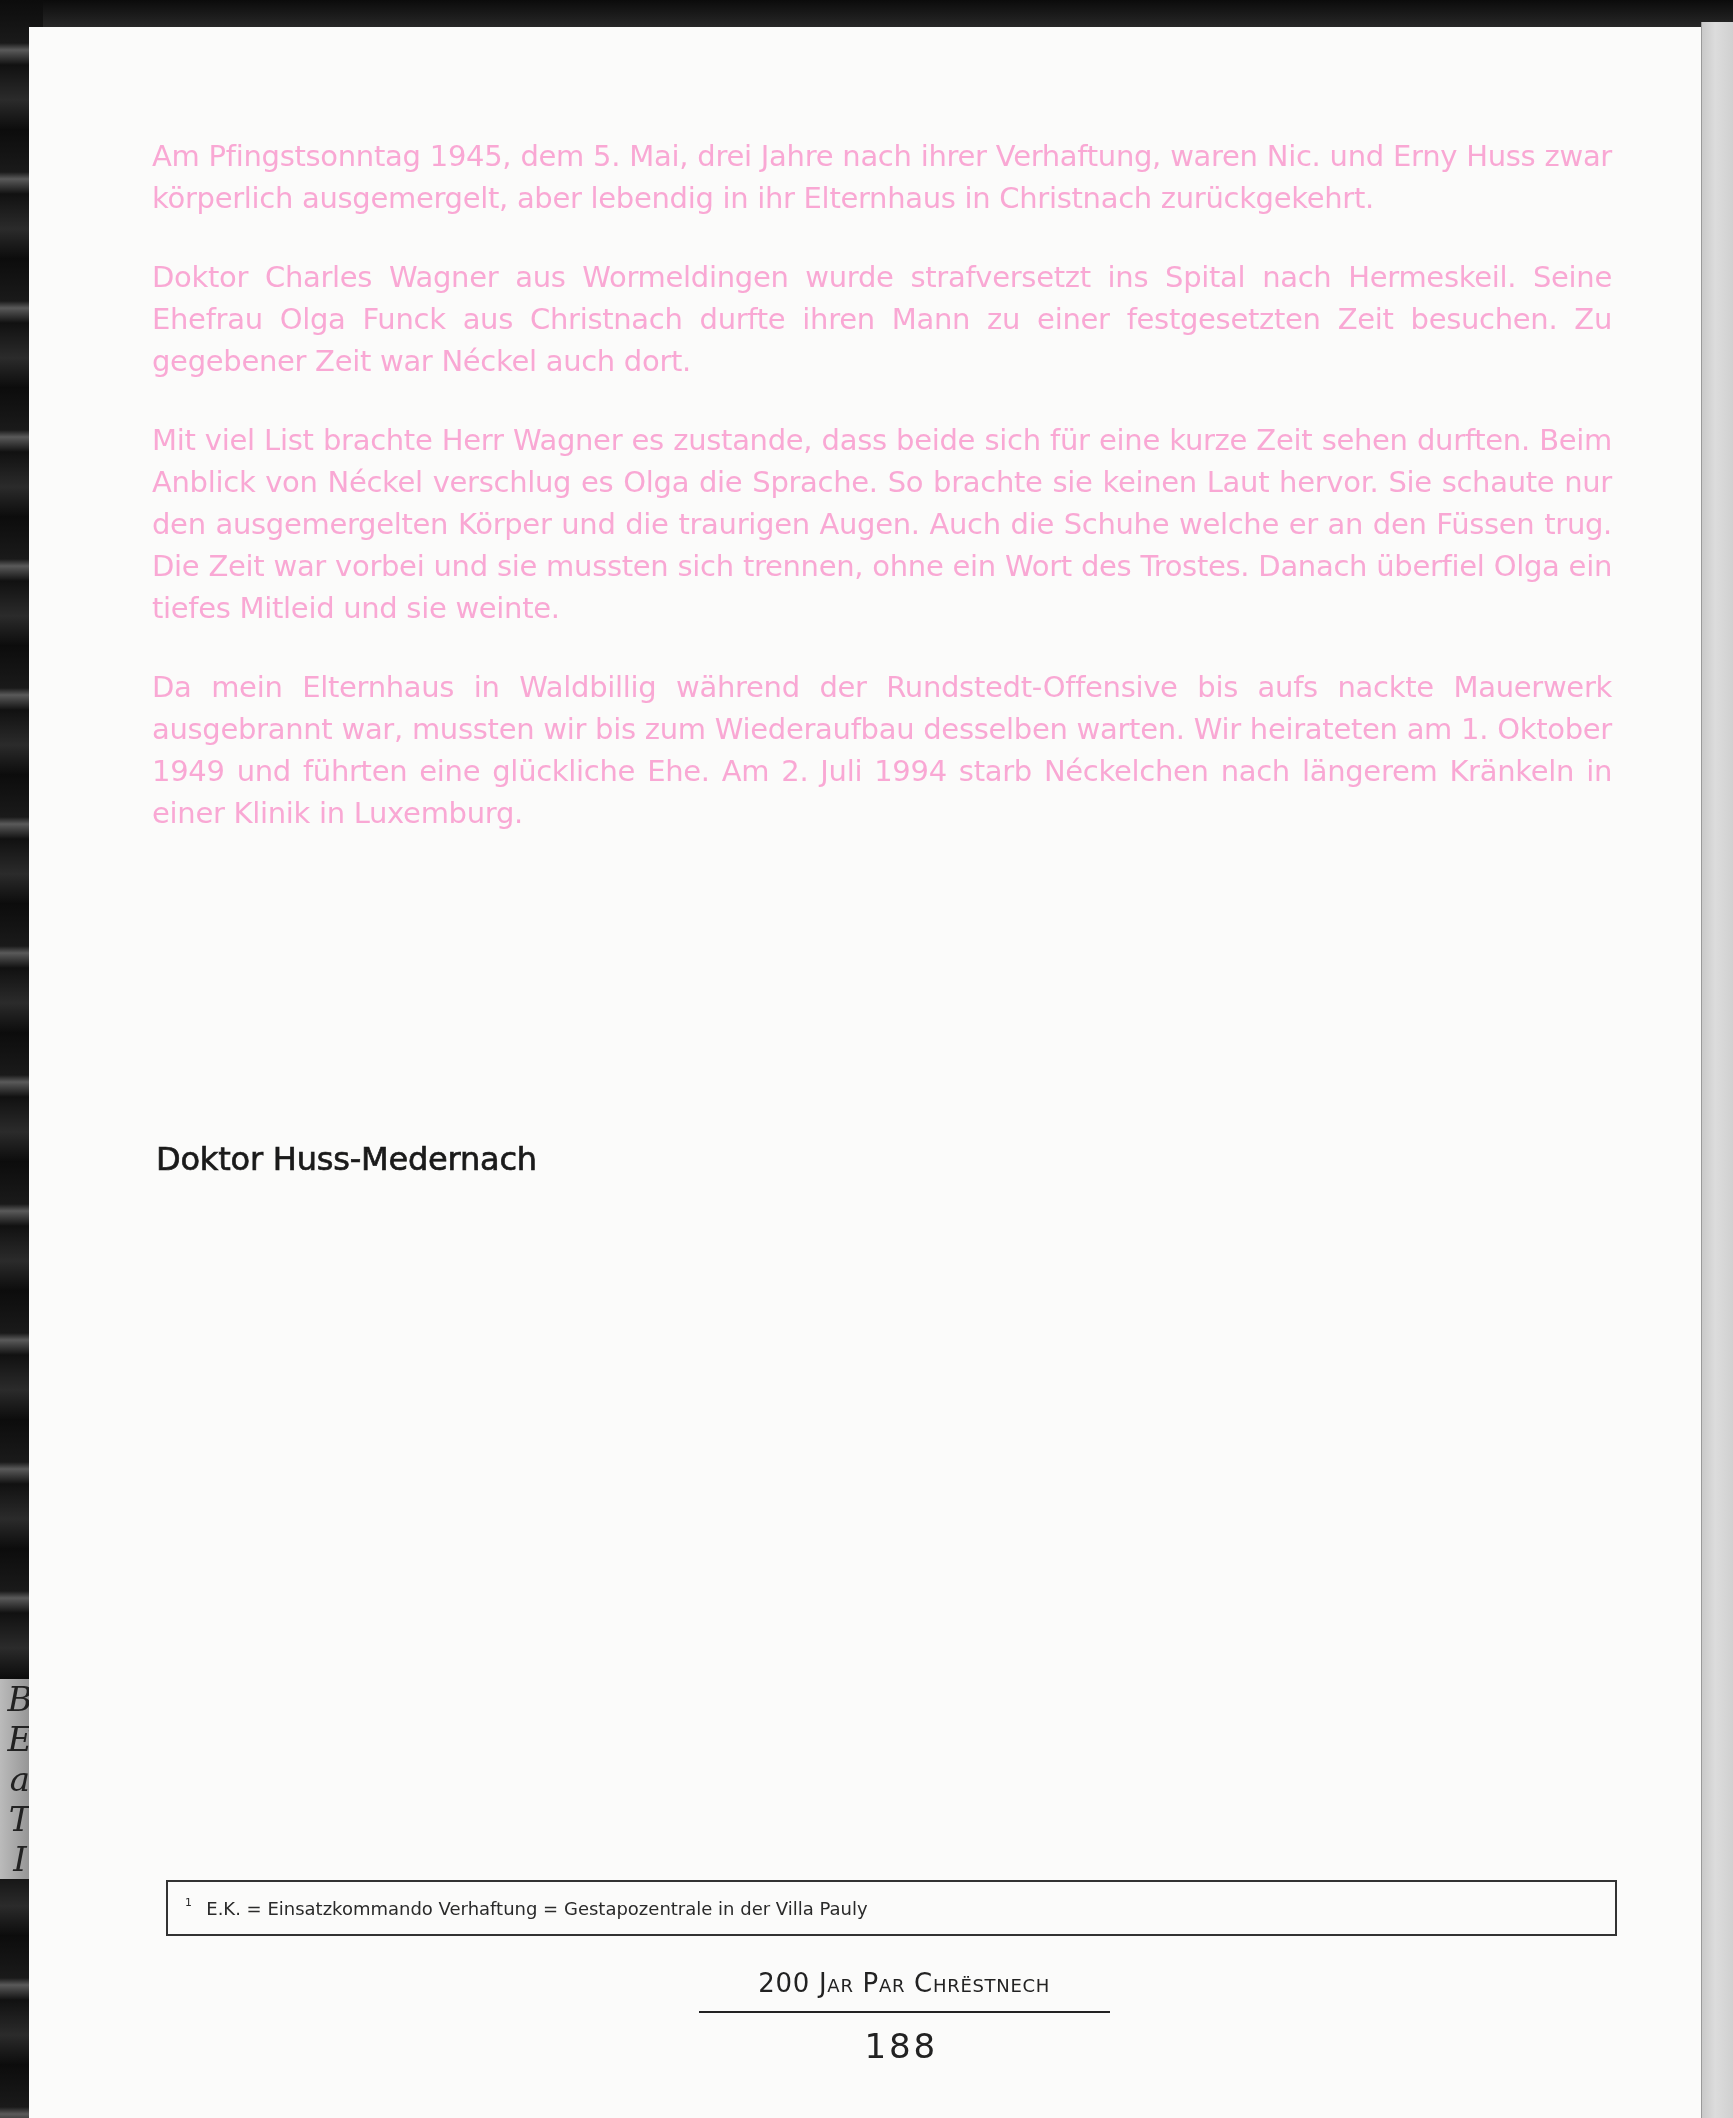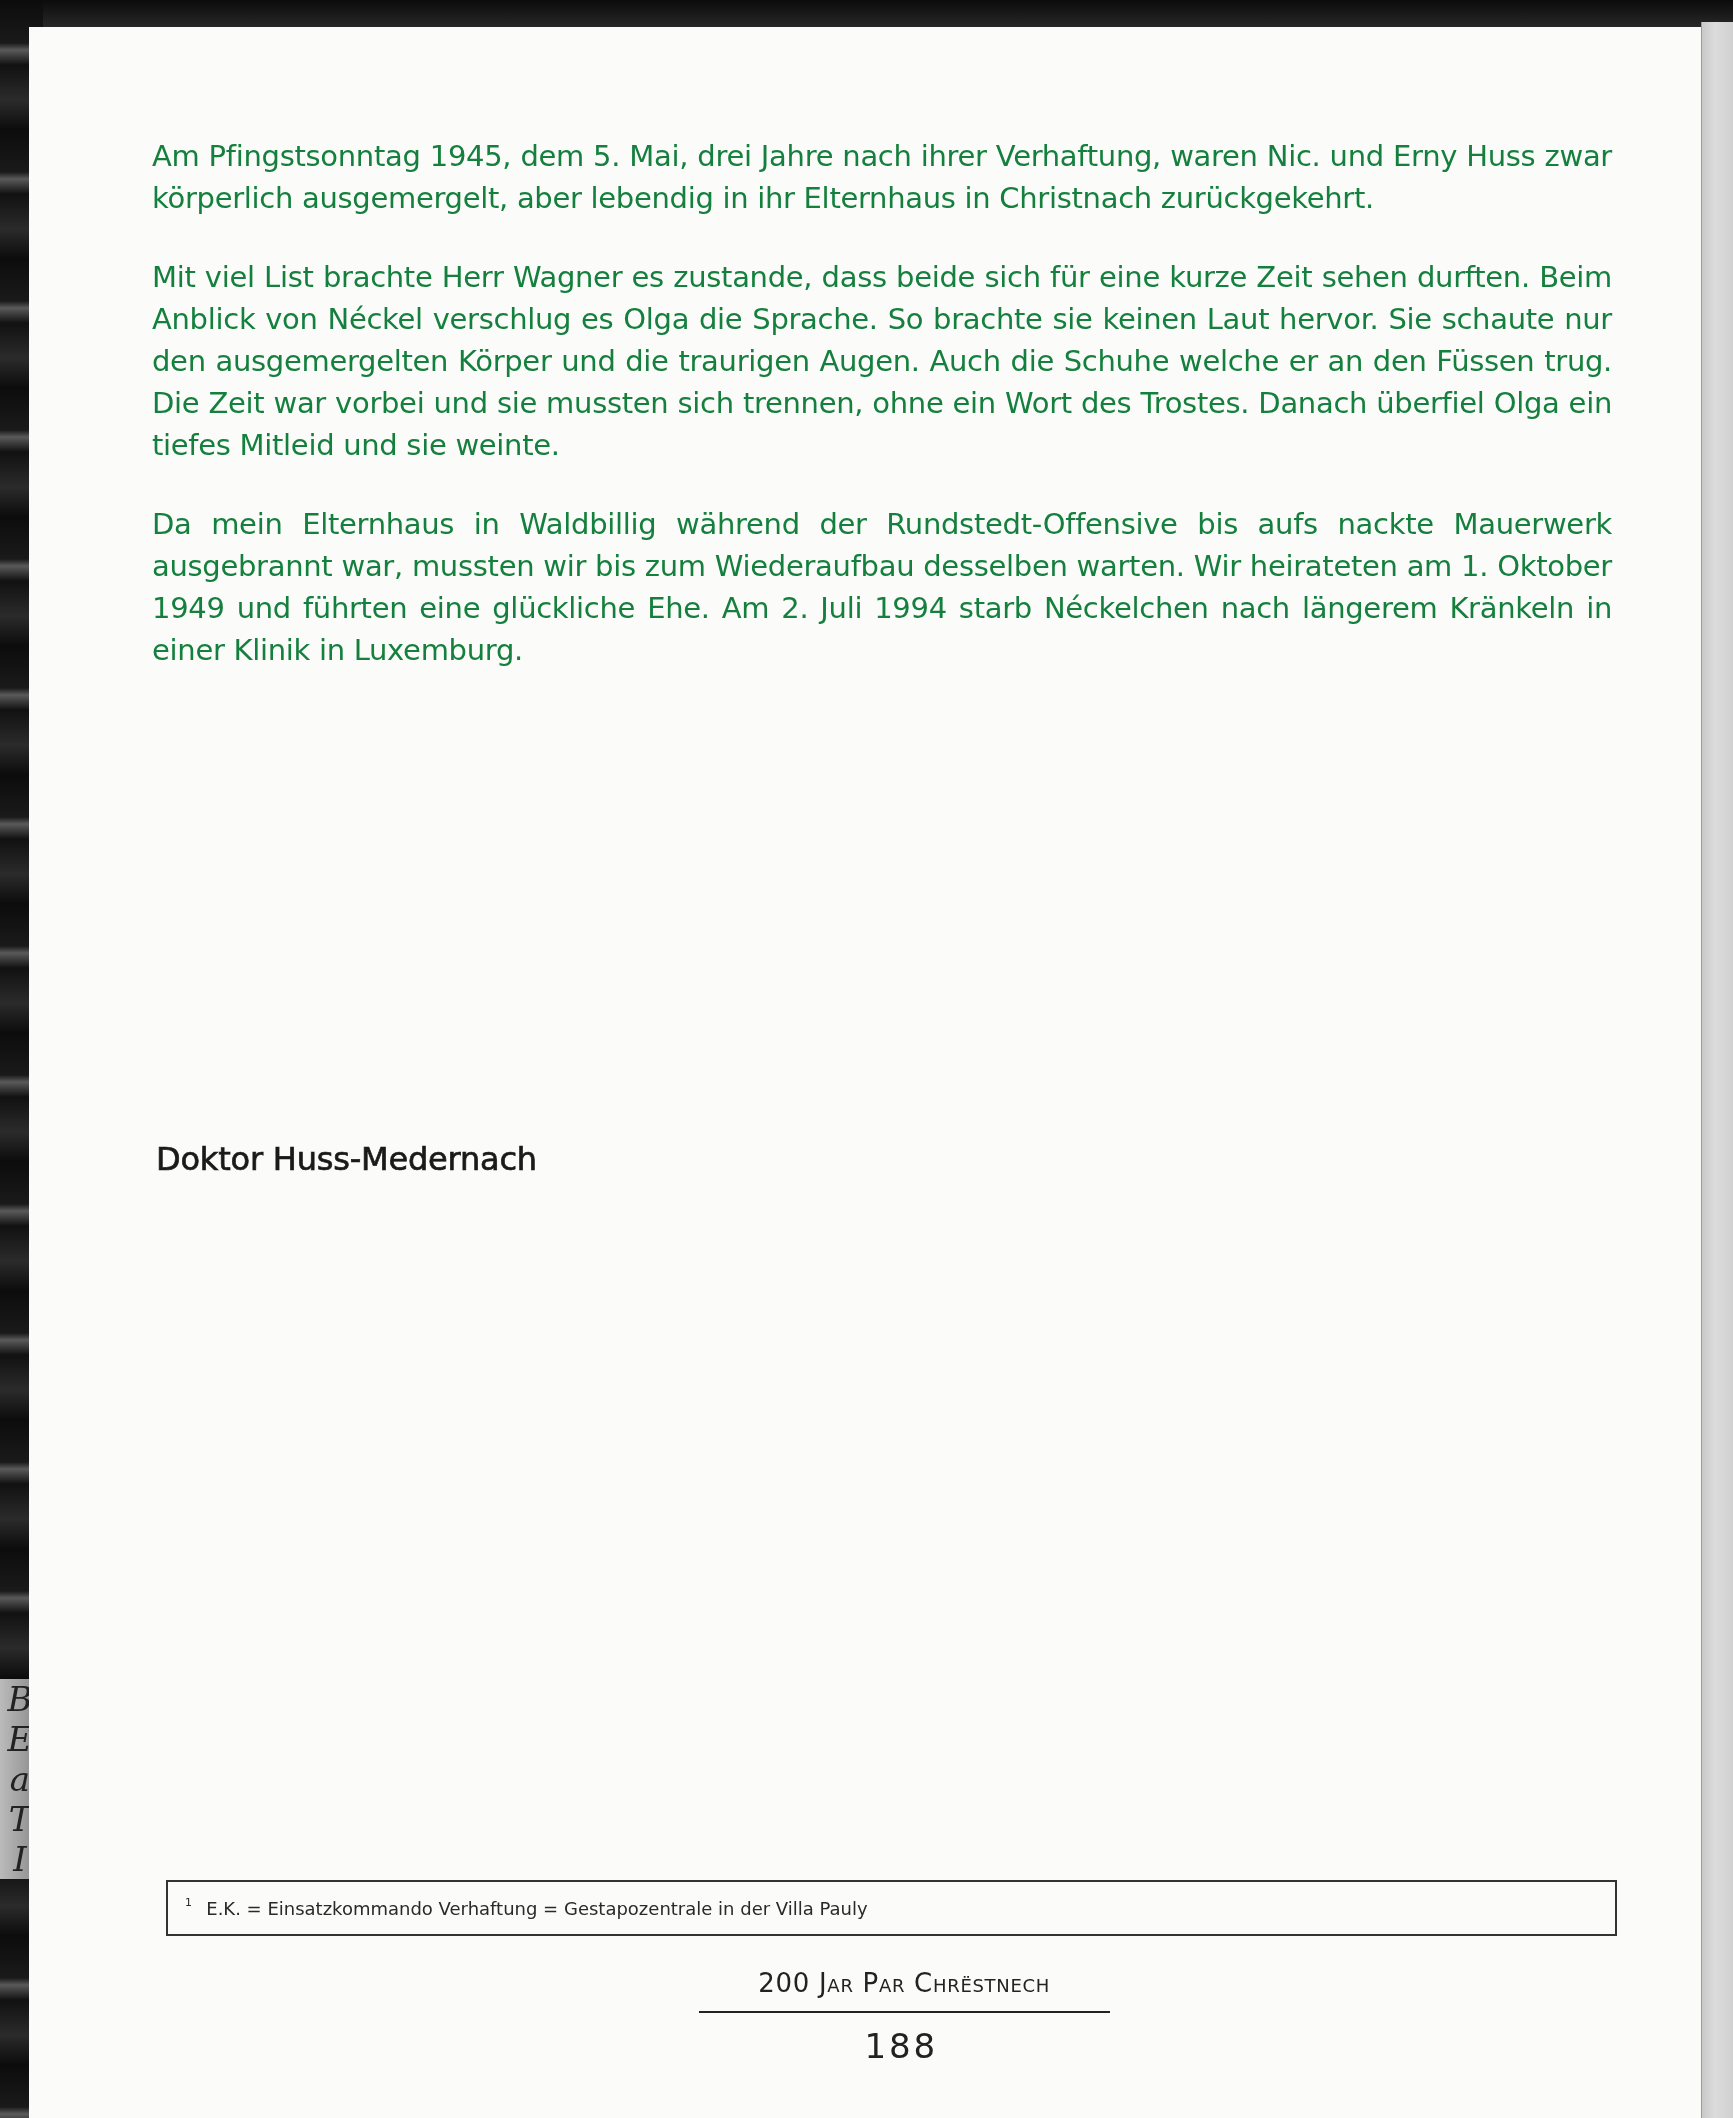--- a/index.html
+++ b/index.html
@@ -51,21 +51,21 @@
       position: absolute;
       left: 1701px; top: 21.5px;
       width: 33px; height: 2097px;
       background: linear-gradient(90deg, #c9c9c9, #dcdcdc 40%, #cfcfcf);
       border-left: 1.4px solid #9a9a9a;
     }
     .content {
       position: absolute;
       left: 152px; top: 135px;
       width: 1460px;
-      color: #15803d;
+      color: #f9a8d4;
       font-family: "DejaVu Sans", sans-serif;
       font-size: 29px;
       line-height: 42px;
       letter-spacing: -0.3px;
     }
     .paragraph {
       margin: 0 0 37px 0;
       text-align: justify;
       text-align-last: left;
     }
@@ -141,20 +141,21 @@
     <span>T</span>
     <span>I</span>
   </div>
 </div>
 
 <div class="page"></div>
 <div class="page-edge"></div>
 
 <div class="content">
   <p class="paragraph">Am Pfingstsonntag 1945, dem 5. Mai, drei Jahre nach ihrer Verhaftung, waren Nic. und Erny Huss zwar körperlich ausgemergelt, aber lebendig in ihr Elternhaus in Christnach zurückgekehrt.</p>
+  <p class="paragraph">Doktor Charles Wagner aus Wormeldingen wurde strafversetzt ins Spital nach Hermeskeil. Seine Ehefrau Olga Funck aus Christnach durfte ihren Mann zu einer festgesetzten Zeit besuchen. Zu gegebener Zeit war Néckel auch dort.</p>
   <p class="paragraph">Mit viel List brachte Herr Wagner es zustande, dass beide sich für eine kurze Zeit sehen durften. Beim Anblick von Néckel verschlug es Olga die Sprache. So brachte sie keinen Laut hervor. Sie schaute nur den ausgemergelten Körper und die traurigen Augen. Auch die Schuhe welche er an den Füssen trug. Die Zeit war vorbei und sie mussten sich trennen, ohne ein Wort des Trostes. Danach überfiel Olga ein tiefes Mitleid und sie weinte.</p>
   <p class="paragraph">Da mein Elternhaus in Waldbillig während der Rundstedt-Offensive bis aufs nackte Mauerwerk ausgebrannt war, mussten wir bis zum Wiederaufbau desselben warten. Wir heirateten am 1. Oktober 1949 und führten eine glückliche Ehe. Am 2. Juli 1994 starb Néckelchen nach längerem Kränkeln in einer Klinik in Luxemburg.</p>
 </div>
 
 <div class="author">Doktor Huss-Medernach</div>
 
 <div class="footnote-box">
   <span class="footnote-marker">1</span>
   <span>E.K. = Einsatzkommando Verhaftung = Gestapozentrale in der Villa Pauly</span>
 </div>

